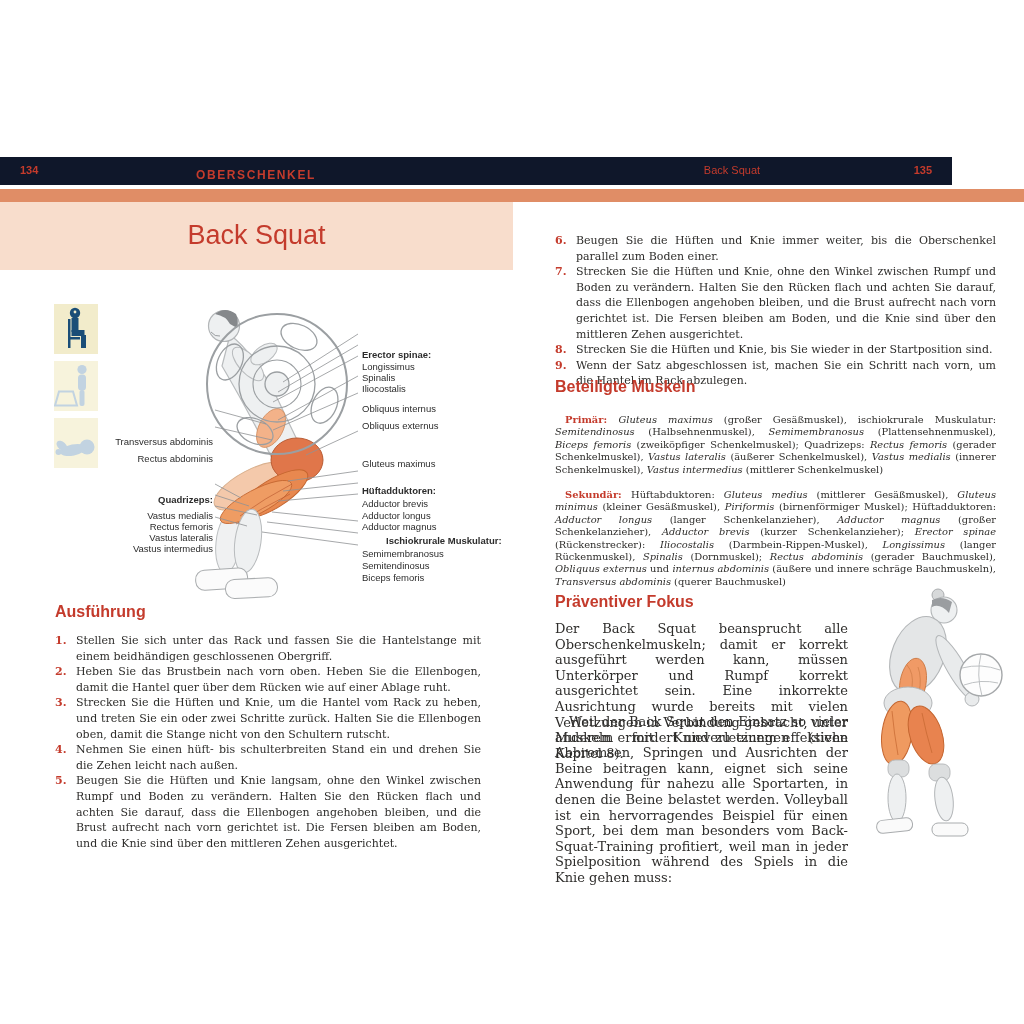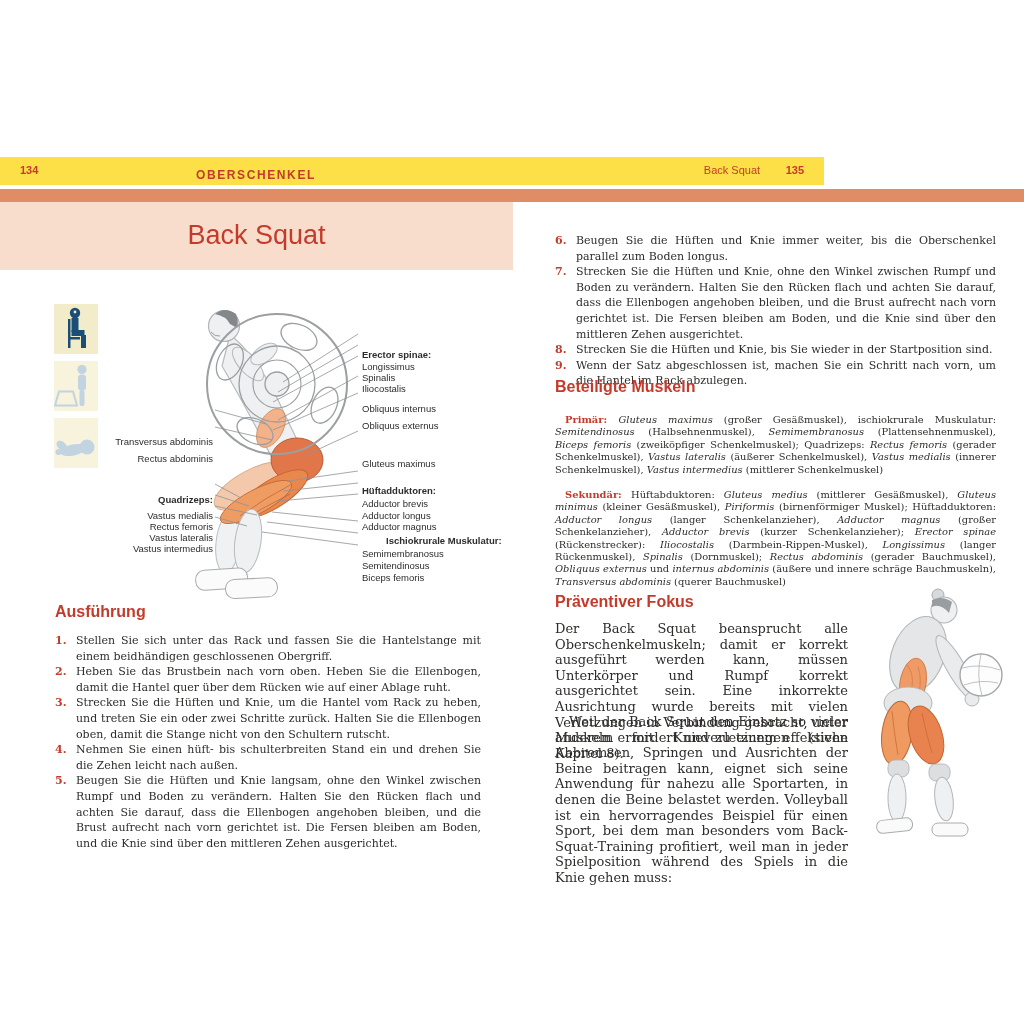--- a/index.html
+++ b/index.html
@@ -1,20 +1,20 @@
 <!DOCTYPE html>
 <html><head>
 <meta charset="utf-8">
 <style>
   html,body{margin:0;padding:0;background:#ffffff;}
   .canvas{position:relative;width:1024px;height:1024px;background:#ffffff;overflow:hidden;
           font-family:"Liberation Sans",sans-serif;}
 
   
-  .header-bar{position:absolute;left:0;top:157px;width:824px;height:28px;background:#fde047;}
+  .header-bar{position:absolute;left:0;top:157px;width:952px;height:28px;background:#0f172a;}
   .header-bar .pnum{position:absolute;top:7px;font-size:11px;font-weight:bold;color:#c43b2c;}
   .pnum-left{left:20px;}
   .pnum-right{right:20px;}
   .sec-left{position:absolute;top:11px;left:0;width:512px;text-align:center;font-size:12px;
             font-weight:bold;letter-spacing:1.6px;color:#c43b2c;}
   .sec-right{position:absolute;top:7px;left:512px;width:440px;text-align:center;font-size:11px;
              color:#c43b2c;}
   .accent-strip{position:absolute;left:0;top:189px;width:1024px;height:13px;background:#e08d66;}
 
   
@@ -206,21 +206,21 @@
     </div>
     <div class="step">
       <span class="step-num">5.</span>
       <span class="step-text">Beugen Sie die Hüften und Knie langsam, ohne den Winkel zwischen Rumpf und Boden zu verändern. Halten Sie den Rücken flach und achten Sie darauf, dass die Ellenbogen angehoben bleiben, und die Brust aufrecht nach vorn gerichtet ist. Die Fersen bleiben am Boden, und die Knie sind über den mittleren Zehen ausgerichtet.</span>
     </div>
   </div>
 
   <div class="steps" style="left:555px;top:233px;width:441px;">
     <div class="step">
       <span class="step-num">6.</span>
-      <span class="step-text">Beugen Sie die Hüften und Knie immer weiter, bis die Oberschenkel parallel zum Boden longus.</span>
+      <span class="step-text">Beugen Sie die Hüften und Knie immer weiter, bis die Oberschenkel parallel zum Boden einer.</span>
     </div>
     <div class="step">
       <span class="step-num">7.</span>
       <span class="step-text">Strecken Sie die Hüften und Knie, ohne den Winkel zwischen Rumpf und Boden zu verändern. Halten Sie den Rücken flach und achten Sie darauf, dass die Ellenbogen angehoben bleiben, und die Brust aufrecht nach vorn gerichtet ist. Die Fersen bleiben am Boden, und die Knie sind über den mittleren Zehen ausgerichtet.</span>
     </div>
     <div class="step">
       <span class="step-num">8.</span>
       <span class="step-text">Strecken Sie die Hüften und Knie, bis Sie wieder in der Startposition sind.</span>
     </div>
     <div class="step">

